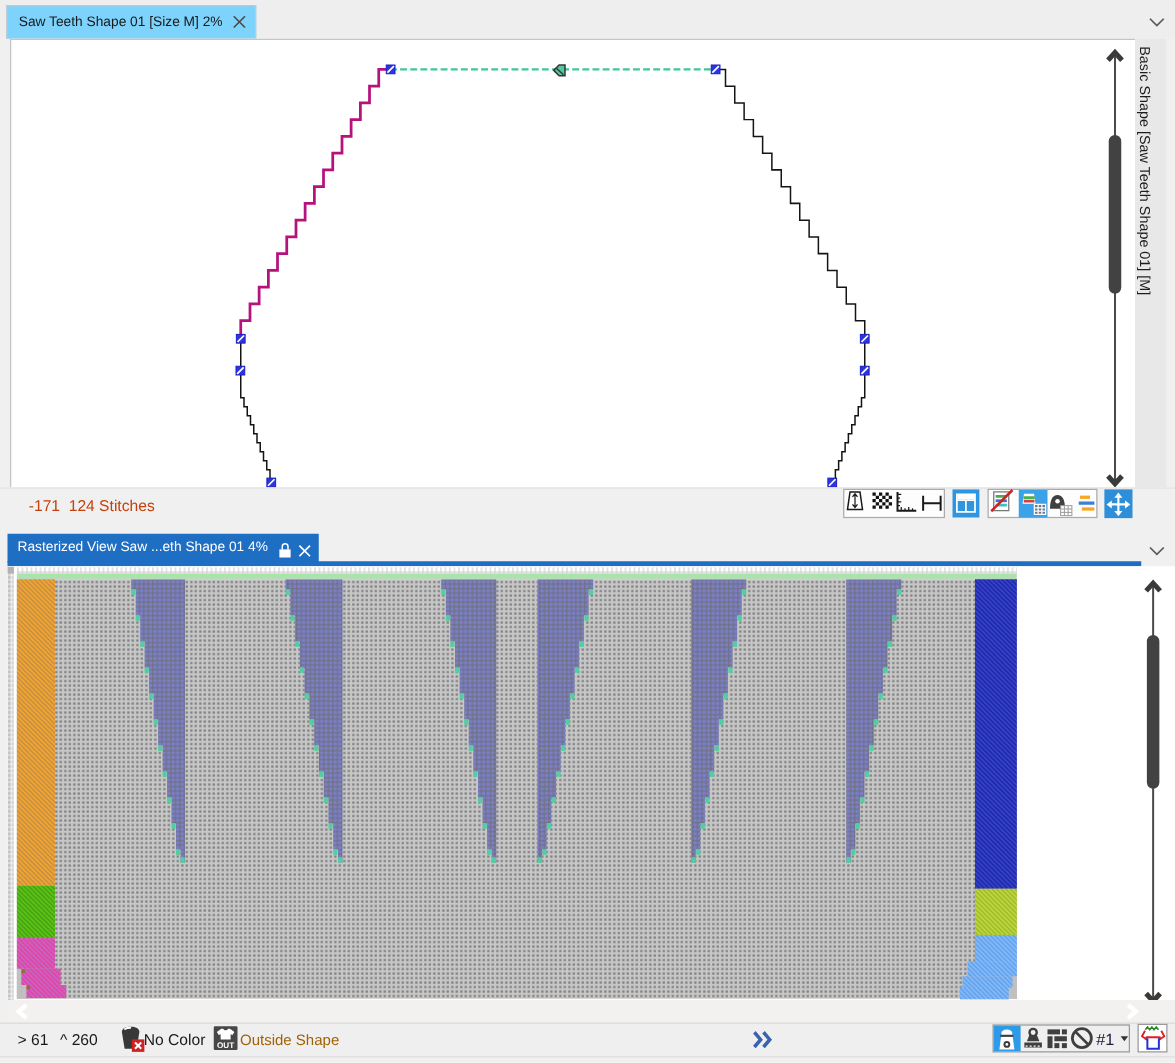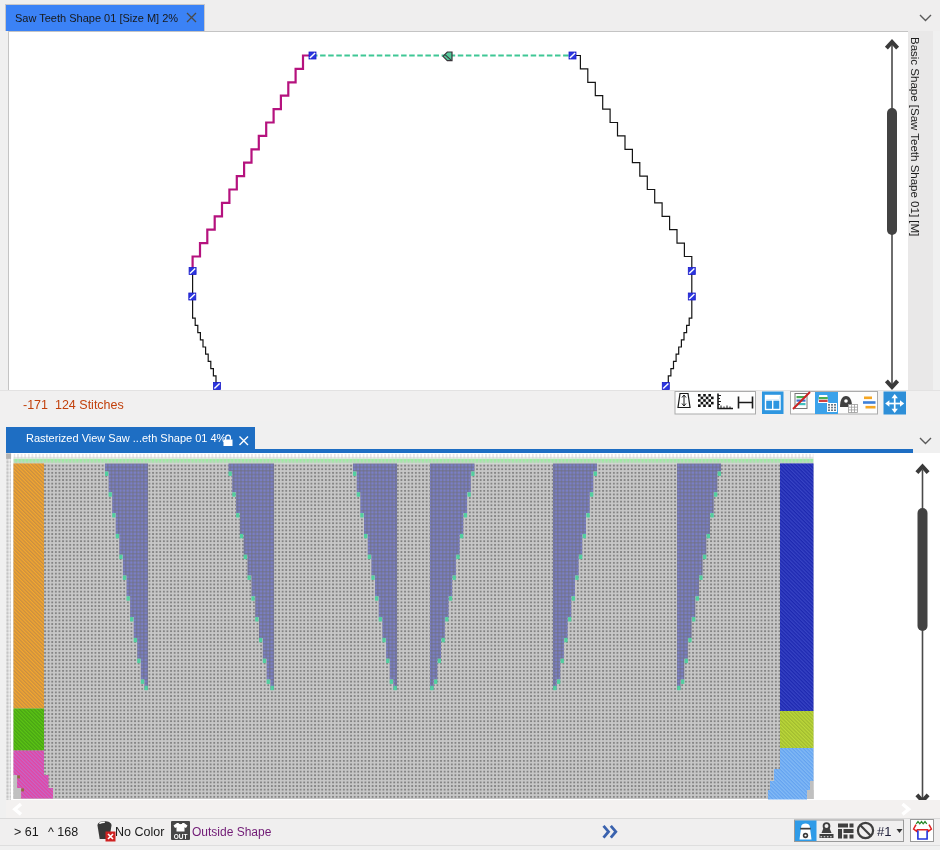--- a/index.html
+++ b/index.html
@@ -1,21 +1,21 @@
 <!DOCTYPE html>
 <html><head><meta charset="utf-8"><style>
 *{margin:0;padding:0;box-sizing:border-box}
 body{font-family:"Liberation Sans",sans-serif;}
 .win{position:relative;width:940px;height:850px;background:#f0f0f0;overflow:hidden}
 .abs{position:absolute}
 </style></head><body>
 <div class="win">
 
 <div class="abs" style="left:0;top:0;width:940px;height:31px;background:#efeeee"></div>
-<div class="abs" style="left:5px;top:4px;width:200px;height:27px;background:#3b82f6;border:1px solid #c9c7c8;border-bottom:none;color:#191919;font-size:11px;line-height:26px;padding-left:9px;white-space:nowrap">Saw Teeth Shape 01 [Size M] 2%</div>
+<div class="abs" style="left:5px;top:4px;width:200px;height:27px;background:#7dd3fc;border:1px solid #c9c7c8;border-bottom:none;color:#191919;font-size:11px;line-height:26px;padding-left:9px;white-space:nowrap">Saw Teeth Shape 01 [Size M] 2%</div>
 <svg class="abs" style="left:0;top:0" width="940" height="31">
   <path d="M187,13 L196,22 M196,13 L187,22" stroke="#4a4a4a" stroke-width="1.3" fill="none"></path>
   <path d="M920,15 L925.5,20.5 L931,15" stroke="#5a5a5a" stroke-width="1.4" fill="none"></path>
 </svg>
 
 <div class="abs" style="left:8px;top:31px;width:900px;height:359px;background:#ffffff;border-left:1px solid #c4c4c4;border-top:1px solid #c4c4c4"></div>
 <div class="abs" style="left:908px;top:31px;width:25px;height:359px;background:#e9e8e8"></div>
 
 <svg class="abs" style="left:0;top:0" width="940" height="425">
   <line x1="312" y1="55.5" x2="573" y2="55.5" stroke="#3fc795" stroke-width="1.8" stroke-dasharray="5.5 2.6"></line>
@@ -124,21 +124,21 @@
     <line x1="244.7" y1="12.5" x2="244.7" y2="24.5"></line>
     <line x1="238.7" y1="18.5" x2="250.7" y2="18.5"></line>
     <path d="M244.7,9 l-3.2,4.2 h6.4 Z" stroke="none"></path>
     <path d="M244.7,28 l-3.2,-4.2 h6.4 Z" stroke="none"></path>
     <path d="M235.2,18.5 l4.2,-3.2 v6.4 Z" stroke="none"></path>
     <path d="M254.2,18.5 l-4.2,-3.2 v6.4 Z" stroke="none"></path>
   </g>
 </svg>
 
 <div class="abs" style="left:0;top:421px;width:940px;height:32px;background:#f0f0f0"></div>
-<div class="abs" style="left:6px;top:427px;width:249px;height:22.5px;background:#1e6ec3;color:#ffffff;font-size:11px;line-height:22px;padding-left:20px;white-space:nowrap">Rasterized View Saw ...eth Shape 01 4%</div>
+<div class="abs" style="left:6px;top:427px;width:249px;height:22.5px;background:#1e6ec3;color:#ffffff;font-size:11px;line-height:22px;padding-left:8px;white-space:nowrap">Rasterized View Saw ...eth Shape 01 4%</div>
 <div class="abs" style="left:6px;top:449px;width:907px;height:3.8px;background:#1e6ec3"></div>
 <svg class="abs" style="left:0;top:427px" width="940" height="26">
 
   <g stroke="#ffffff" stroke-width="1.2" fill="none">
     <rect x="223.5" y="12.5" width="9" height="6.5" fill="#ffffff" stroke="none"></rect>
     <path d="M225.8,12.5 v-2.1 a2.3,2.3 0 0 1 4.6,0 v2.1"></path>
   </g>
 
   <path d="M239.5,9.5 L248,18 M248,9.5 L239.5,18" stroke="#ffffff" stroke-width="1.4"></path>
 
@@ -306,23 +306,23 @@
 </svg>
 
 <div class="abs" style="left:6px;top:800px;width:934px;height:18px;background:#f3f1f0"></div>
 <svg class="abs" style="left:0;top:800px" width="940" height="18">
   <path d="M21,4 L14.8,9.2 L21,14.4" stroke="#ffffff" stroke-width="3.4" fill="none"></path>
   <path d="M902.5,4 L908.7,9.2 L902.5,14.4" stroke="#ffffff" stroke-width="3.4" fill="none"></path>
 </svg>
 
 <div class="abs" style="left:0;top:818px;width:940px;height:28px;background:#f0efef;border-top:1px solid #dadada;border-bottom:1px solid #dedede"></div>
 <div class="abs" style="left:14px;top:818px;height:16px;line-height:28px;font-size:12.5px;color:#1a1a1a">&gt; 61</div>
-<div class="abs" style="left:48px;top:818px;height:28px;line-height:28px;font-size:12.5px;color:#1a1a1a">^ 168</div>
+<div class="abs" style="left:48px;top:818px;height:28px;line-height:28px;font-size:12.5px;color:#1a1a1a">^ 260</div>
 <div class="abs" style="left:115px;top:818px;height:40px;line-height:28px;font-size:12.5px;color:#1a1a1a">No Color</div>
-<div class="abs" style="left:192px;top:818px;height:28px;line-height:28px;font-size:12px;color:#701a75">Outside Shape</div>
+<div class="abs" style="left:192px;top:818px;height:28px;line-height:28px;font-size:12px;color:#a16207">Outside Shape</div>
 <div class="abs" style="left:877px;top:818px;height:28px;line-height:28px;font-size:13px;color:#20203a">#1</div>
 
 <svg class="abs" style="left:0;top:815px" width="940" height="32">
 
   <path d="M97.5,10.5 c0,-2.8 3,-4.2 7,-4.2 c4,0 7,1.4 7,4.2 l-2.2,13.5 h-9.6 Z" fill="#383838"></path>
   <path d="M100,8.2 c1.2,-0.8 2.6,-1 4.2,-1" stroke="#ffffff" stroke-width="1.6" fill="none" stroke-linecap="round"></path>
   <rect x="105.5" y="16.5" width="10" height="10" fill="#cf2222"></rect>
   <path d="M108,19 l5,5 M113,19 l-5,5" stroke="#ffffff" stroke-width="1.6"></path>
 
   <rect x="171" y="6" width="19" height="19" rx="1" fill="#474747"></rect>

